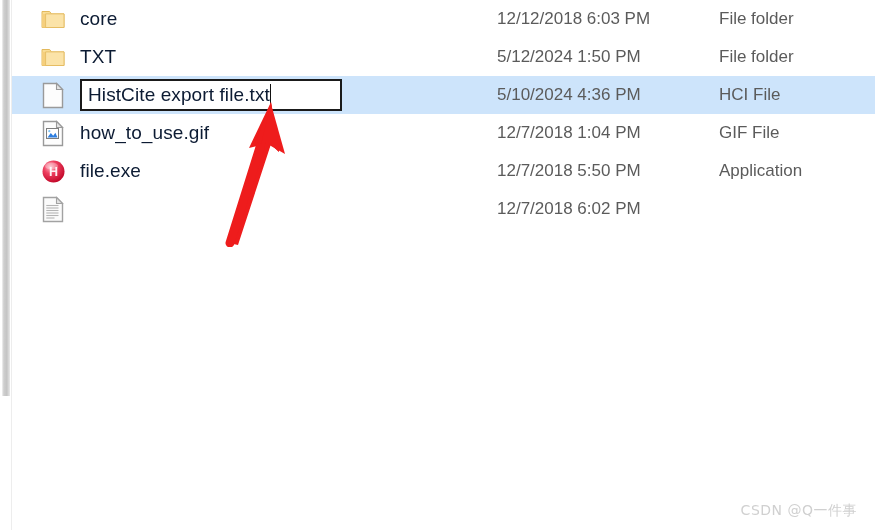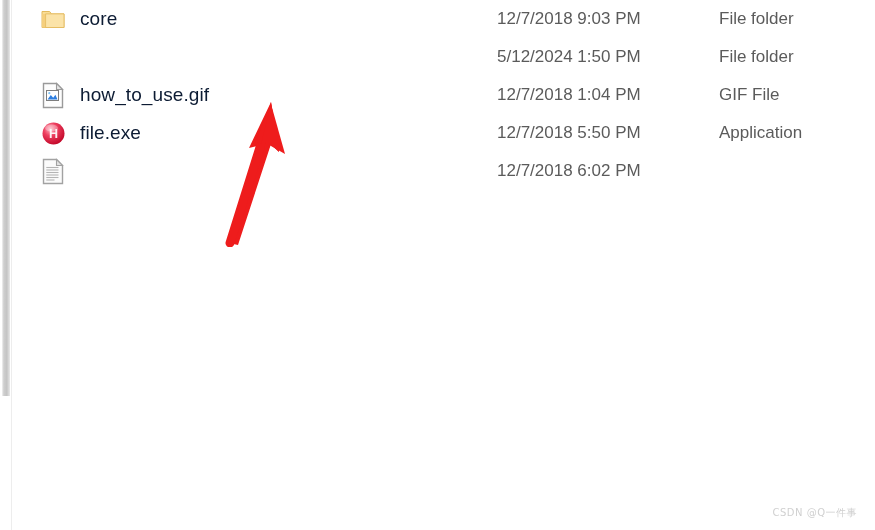--- a/index.html
+++ b/index.html
@@ -98,21 +98,21 @@
   
   #arrow-annotation{
     position:absolute;left:205px;top:92px;
     width:100px;height:155px;
     pointer-events:none;
   }
 
   
   #watermark{
     position:absolute;right:18px;bottom:10px;
-    font-size:10px;
+    font-size:14px;
     color:#d0d0d0;
     letter-spacing:.5px;
     font-family:"DejaVu Sans",sans-serif;
     user-select:none;
   }
 </style>
 </head>
 <body>
 
 <div id="explorer-pane">
@@ -128,29 +128,57 @@
       <div class="cell-name">
         <div class="icon-box">
           <svg width="24" height="21" viewBox="0 0 24 21">
             <path d="M1 2.5h7.6l1.9 2.4H23v13.6H1z" fill="#f9dd97" stroke="#e3b95c" stroke-width="1"></path>
             <path d="M1 4.9h9.5V18.5H1z" fill="#f5cf7d"></path>
             <path d="M4.6 4.9h18.4v13.6H4.6z" fill="#fbe3a8" stroke="#e3b95c" stroke-width="0.8"></path>
           </svg>
         </div>
         <div class="name-text">core</div>
       </div>
-      <div class="cell-date">12/7/2018 9:03 PM</div>
+      <div class="cell-date">12/12/2018 6:03 PM</div>
       <div class="cell-type">File folder</div>
     </div>
 
     <div class="row">
+      <div class="cell-name">
+        <div class="icon-box">
+          <svg width="24" height="21" viewBox="0 0 24 21">
+            <path d="M1 2.5h7.6l1.9 2.4H23v13.6H1z" fill="#f9dd97" stroke="#e3b95c" stroke-width="1"></path>
+            <path d="M1 4.9h9.5V18.5H1z" fill="#f5cf7d"></path>
+            <path d="M4.6 4.9h18.4v13.6H4.6z" fill="#fbe3a8" stroke="#e3b95c" stroke-width="0.8"></path>
+          </svg>
+        </div>
+        <div class="name-text">TXT</div>
+      </div>
       <div class="cell-date">5/12/2024 1:50 PM</div>
       <div class="cell-type">File folder</div>
     </div>
 
+    <div class="row selected">
+      <div class="cell-name">
+        <div class="icon-box">
+          <svg width="22" height="27" viewBox="0 0 22 27">
+            <path d="M1.5 1.5h13l6 6v18h-19z" fill="#fdfdfd" stroke="#9a9a9a" stroke-width="1.4"></path>
+            <path d="M14.5 1.5l6 6h-6z" fill="#e6e6e6" stroke="#9a9a9a" stroke-width="1.1"></path>
+          </svg>
+        </div>
+        <div class="rename-wrap">
+          <div id="rename-input-shell">
+            <span id="rename-value">HistCite export file.txt</span>
+            <span id="text-caret"></span>
+          </div>
+        </div>
+      </div>
+      <div class="cell-date">5/10/2024 4:36 PM</div>
+      <div class="cell-type">HCI File</div>
+    </div>
 
     <div class="row">
       <div class="cell-name">
         <div class="icon-box">
           <svg width="22" height="27" viewBox="0 0 22 27">
             <path d="M1.5 1.5h13l6 6v18h-19z" fill="#fdfdfd" stroke="#9a9a9a" stroke-width="1.4"></path>
             <path d="M14.5 1.5l6 6h-6z" fill="#e6e6e6" stroke="#9a9a9a" stroke-width="1.1"></path>
             <rect x="4.5" y="8.5" width="12" height="10" fill="#ffffff" stroke="#7d7d7d" stroke-width="1"></rect>
             <path d="M5.5 17.5l3.3-4.4 2.4 2.7 2.2-3.1 2.1 4.8z" fill="#2f7fe0"></path>
             <circle cx="7.3" cy="11.2" r="1.1" fill="#7fc4f5"></circle>

